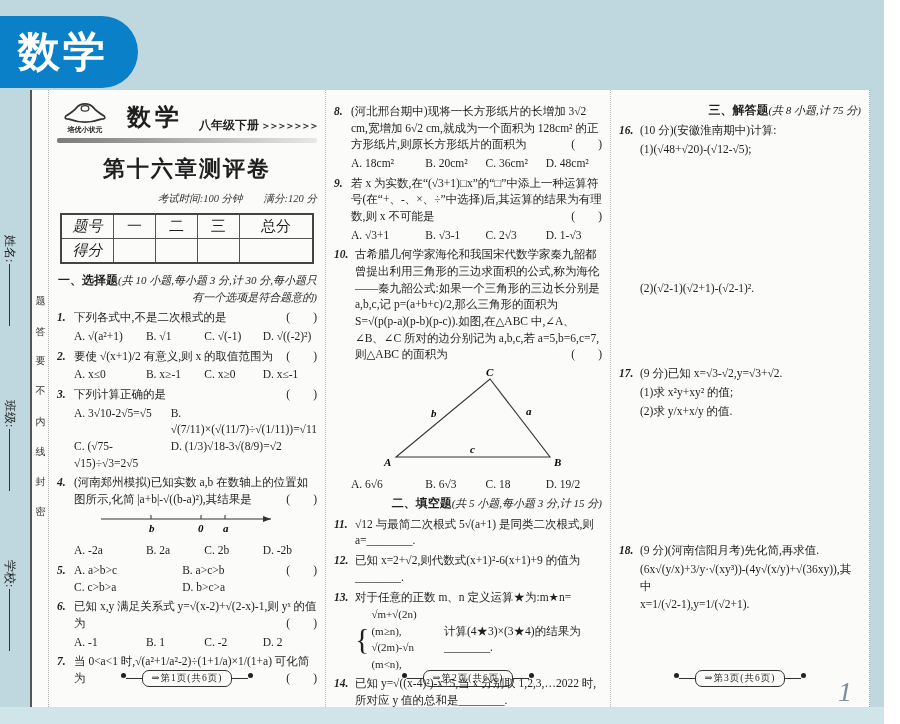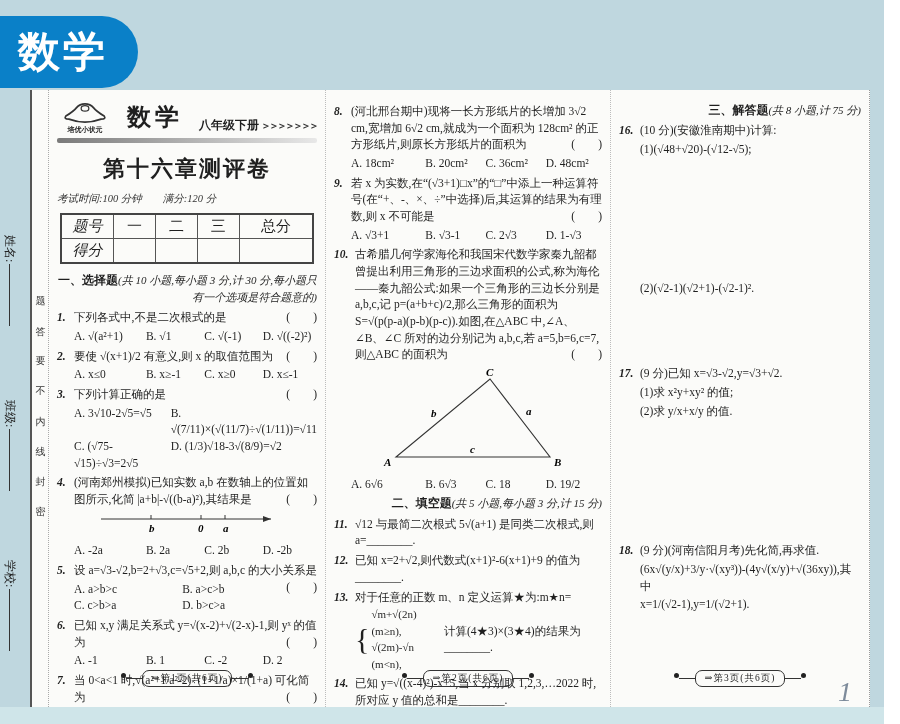--- a/index.html
+++ b/index.html
@@ -29,21 +29,21 @@
   .brand-row{display:flex;align-items:flex-end;}
   .hat-box{display:flex;flex-direction:column;align-items:center;width:56px;flex:none;}
   .hat-series{font-size:7px;font-weight:bold;letter-spacing:0;white-space:nowrap;}
   .brand-subject{font-size:24px;font-weight:bold;letter-spacing:4px;margin-left:14px;
                  font-family:"Liberation Sans","DejaVu Sans",sans-serif;}
   .brand-right{margin-left:auto;display:flex;align-items:center;white-space:nowrap;}
   .grade{font-size:12px;font-weight:bold;}
   .arrows{font-size:10px;font-weight:bold;color:#333;letter-spacing:-2px;margin-left:2px;}
   .rule{height:5px;background:linear-gradient(to right,#7a7a7a,#e8e8e8);border-radius:2px;margin:3px 0 4px;}
   .paper-title{text-align:center;font-size:22px;font-weight:bold;letter-spacing:2px;margin:10px 0 6px;}
-  .exam-info{text-align:left;font-size:10.5px;font-style:italic;color:#333;margin-bottom:7px;}
+  .exam-info{text-align:right;font-size:10.5px;font-style:italic;color:#333;margin-bottom:7px;}
   table.score{width:98%;border-collapse:collapse;border:2px solid #444;margin:0 auto 8px;}
   table.score td{border:1px solid #555;height:23px;text-align:center;font-size:15px;padding:0 2px;}
   table.score td.lab{width:21%;font-style:italic;}
   
   .sec{margin:2px 0 3px;text-align:right;}
   .sec b{font-size:12px;}
   .sec i{font-size:11px;}
   .q{margin:3px 0;}
   .stem{position:relative;padding-left:17px;}
   .stem.wide{padding-left:21px;}
@@ -186,21 +186,21 @@
         </div>
         <div class="opts o4">
           <span>A. -2a</span>
           <span>B. 2a</span>
           <span>C. 2b</span>
           <span>D. -2b</span>
         </div>
       </div>
 
       <div class="q">
-        <div class="stem"><b class="qno">5.</b><span>设 a=√3-√2,b=2+√3,c=√5+2,则 a,b,c 的大小关系是</span><span class="bracket">(　　)</span></div>
+        <div class="stem"><b class="qno">5.</b><span class="bracket">(　　)</span></div>
         <div class="opts o2">
           <span>A. a&gt;b&gt;c</span>
           <span>B. a&gt;c&gt;b</span>
           <span>C. c&gt;b&gt;a</span>
           <span>D. b&gt;c&gt;a</span>
         </div>
       </div>
 
       <div class="q">
         <div class="stem"><b class="qno">6.</b><span>已知 x,y 满足关系式 y=√(x-2)+√(2-x)-1,则 yˣ 的值为</span><span class="bracket">(　　)</span></div>

